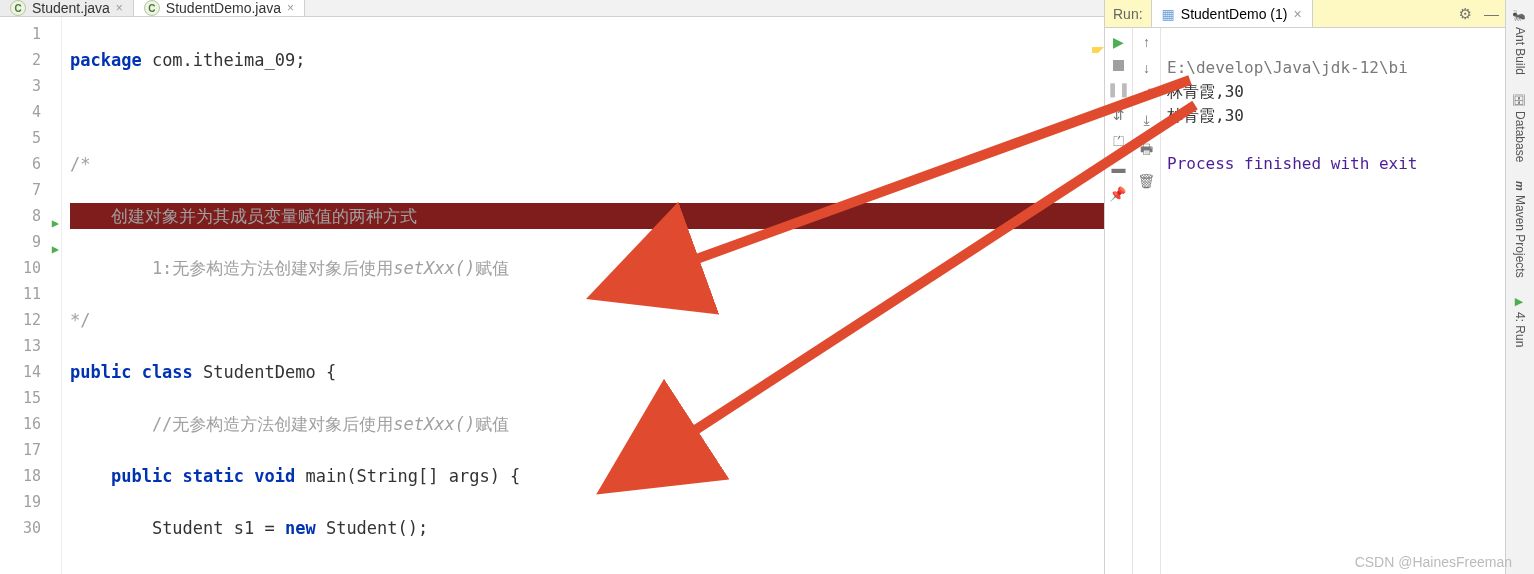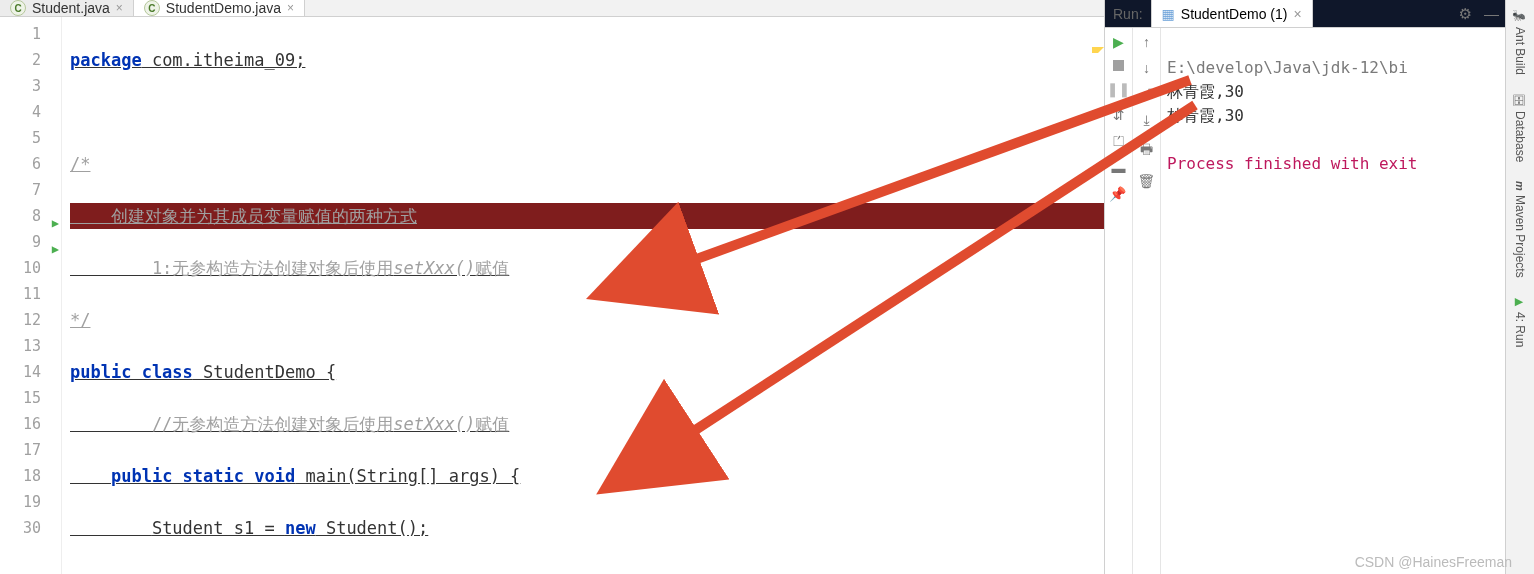--- a/index.html
+++ b/index.html
@@ -11,38 +11,38 @@
   .tabs { display: flex; height: 28px; border-bottom: 1px solid #d0d0d0; background: #f2f2f2; }
   .tab { display: flex; align-items: center; gap: 6px; padding: 0 10px; font-size: 14px; color: #333; border-right: 1px solid #d0d0d0; background: #ececec; cursor: pointer; }
   .tab.active { background: #fff; }
   .java-badge { width: 16px; height: 16px; border-radius: 50%; background: #eef3e7; border: 1px solid #b5c79b; display: inline-flex; align-items: center; justify-content: center; font-size: 10px; color: #4a7a2a; font-weight: bold; }
   .tab .close { color: #999; font-size: 12px; }
   .editor-body { display: flex; flex: 1; background: #fff; position: relative; }
   .gutter { width: 62px; background: #fff; border-right: 1px solid #eee; padding-top: 4px; }
   .gutter .ln { height: 26px; line-height: 26px; text-align: right; padding-right: 20px; font-family: "Consolas","Menlo",monospace; font-size: 15px; color: #a0a0a0; position: relative; }
   .gutter .ln .run-mark { position: absolute; right: 2px; top: 7px; color: #4caf50; font-size: 12px; }
   .code { flex: 1; padding-top: 4px; font-family: "Consolas","Menlo",monospace; font-size: 17px; line-height: 26px; color: #333; white-space: pre; position: relative; padding-left: 8px; }
-  .code .row { height: 26px; text-decoration: underline; }
+  .code .row { height: 26px; }
   .hl-line { background: #7f1d1d; }
   .kw { color: #0033b3; font-weight: bold; }
   .cmt { color: #a0a0a0; }
   .cmt-i { color: #a0a0a0; font-style: italic; }
-  .run-header { display: flex; height: 28px; border-bottom: 1px solid #d0d0d0; background: #0f172a; align-items: center; font-size: 14px; }
+  .run-header { display: flex; height: 28px; border-bottom: 1px solid #d0d0d0; background: #fef9c3; align-items: center; font-size: 14px; }
   .run-header .tab-run { padding: 0 8px; color: #666; }
   .run-header .conf { display: flex; align-items: center; gap: 6px; padding: 0 10px; background: #fff; height: 100%; border-left:1px solid #d0d0d0; border-right:1px solid #d0d0d0;}
   .run-header .spacer { flex: 1; }
   .run-header .hicon { padding: 0 6px; color: #777; cursor: pointer; font-size:15px;}
   .run-body { display: flex; flex: 1; }
   .run-toolbar { width: 28px; border-right: 1px solid #e5e5e5; display: flex; flex-direction: column; align-items: center; gap: 10px; padding-top: 6px; color: #777; font-size: 14px; }
   .run-toolbar2 { width: 28px; border-right: 1px solid #e5e5e5; display: flex; flex-direction: column; align-items: center; gap: 10px; padding-top: 6px; color: #777; font-size: 14px; }
   .play { color: #4caf50; }
   .stop-sq { width:11px; height:11px; background:#a0a0a0; }
   .console { flex: 1; padding: 4px 6px; font-family: "Consolas","Menlo",monospace; font-size: 16px; line-height: 24px; white-space: pre; color: #333; }
   .console .path { color: #7a7a7a; }
-  .console .proc { color: #be185d; }
+  .console .proc { color: #4c1d95; }
   .vert { writing-mode: vertical-rl; text-orientation: mixed; font-size: 12px; color: #555; padding: 4px 0; cursor:pointer; display:flex; align-items:center; gap:4px;}
   .vert .ic { font-size:11px; }
   .scroll-marker { position:absolute; right:0; top:30px; width:12px; height:12px; border-top:6px solid #ffd54f; border-right:6px solid transparent; }
   .watermark { position:absolute; right:22px; bottom:4px; font-size:14px; color:#bbb; font-family: Arial,sans-serif;}
   svg.arrows { position: absolute; top:0; left:0; pointer-events:none; }
 </style>
 </head>
 <body>
 
 <div class="root">

